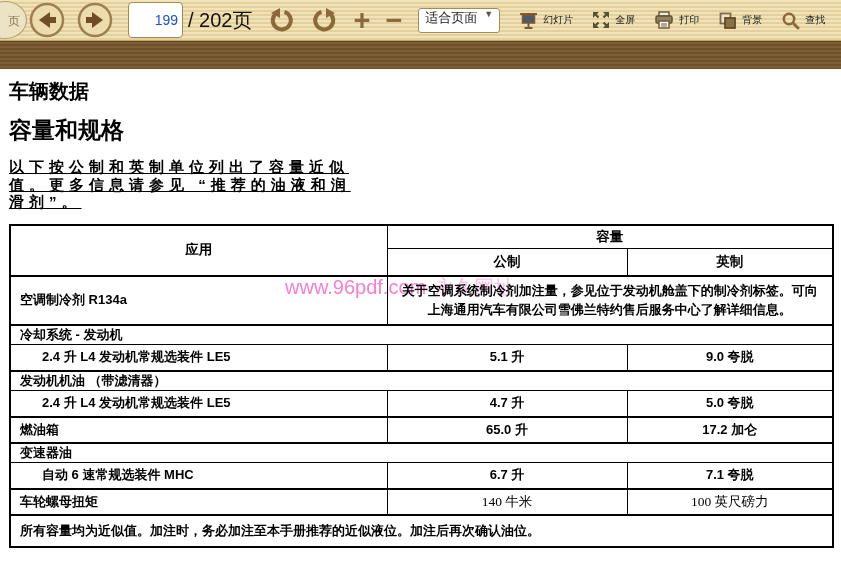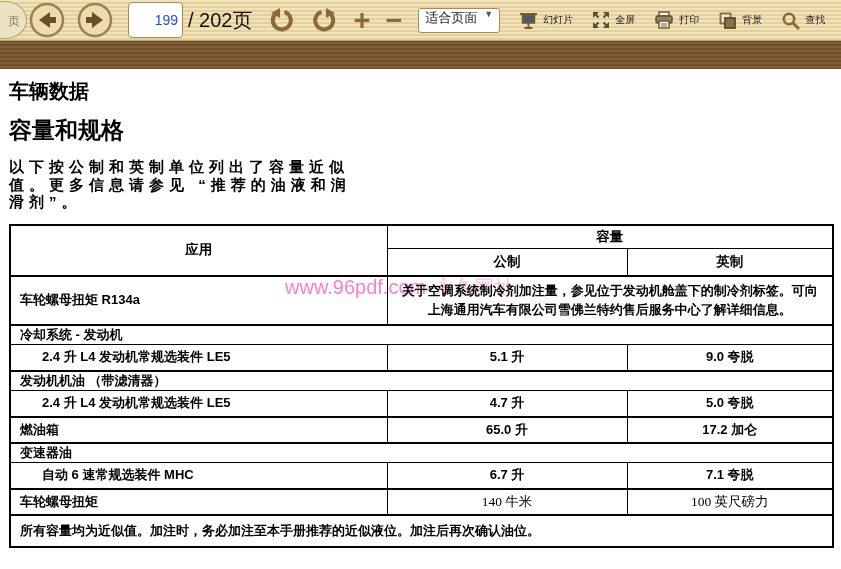--- a/index.html
+++ b/index.html
@@ -44,21 +44,21 @@
     height:28px; width:841px;
     background:repeating-linear-gradient(180deg,#7d5e36 0 2px,#6e5128 2px 4px);
     border-top:1px solid #5d4523;
   }
 
   
   .doc{ position:relative; padding:9px 8px 0 9px; color:#000; }
   h1{ font-size:20px; font-weight:bold; margin:0 0 10px 0; }
   h2{ font-size:23px; font-weight:bold; margin:0 0 12px 0; }
   .intro{ font-size:15px; font-weight:bold; letter-spacing:5px;
-          line-height:1.17; white-space:pre-line; margin:0 0 13px 0; }
+          line-height:1.17; white-space:pre-line; margin:0 0 13px 0;text-decoration:underline; }
 
   table{ border-collapse:collapse; width:823px; table-layout:fixed;
          border:2px solid #000; font-size:13px; font-weight:bold; color:#000; }
   col.c1{ width:377px; } col.c2{ width:240px; } col.c3{ width:206px; }
   td{ border:1px solid #000; vertical-align:middle; }
   tr.thick > td{ border-top-width:2px; }
   td.h-app{ text-align:center; font-size:13.5px; }
   td.h-cap{ text-align:center; height:24px; font-size:13.5px; }
   td.h-sub{ text-align:center; height:27px; font-size:13.5px; }
   td.lbl{ padding-left:9px; height:26px; text-align:left; }
@@ -187,21 +187,21 @@
         <td class="h-app" rowspan="2">应用</td>
         <td class="h-cap" colspan="2">容量</td>
       </tr>
       <tr>
         <td class="h-sub">公制</td>
         <td class="h-sub">英制</td>
       </tr>
     </tbody>
     <tbody id="table-body">
         <tr class="thick">
-          <td class="lbl">车轮螺母扭矩 R134a</td>
+          <td class="lbl">空调制冷剂 R134a</td>
           <td class="note" colspan="2">关于空调系统制冷剂加注量，参见位于发动机舱盖下的制冷剂标签。可向上海通用汽车有限公司雪佛兰特约售后服务中心了解详细信息。</td>
         </tr>
         <tr class="thick">
           <td class="section" colspan="3">冷却系统 - 发动机</td>
         </tr>
         <tr>
           <td class="lbl ind">2.4 升 L4 发动机常规选装件 LE5</td>
           <td class="val">5.1 升</td>
           <td class="val">9.0 夸脱</td>
         </tr>

